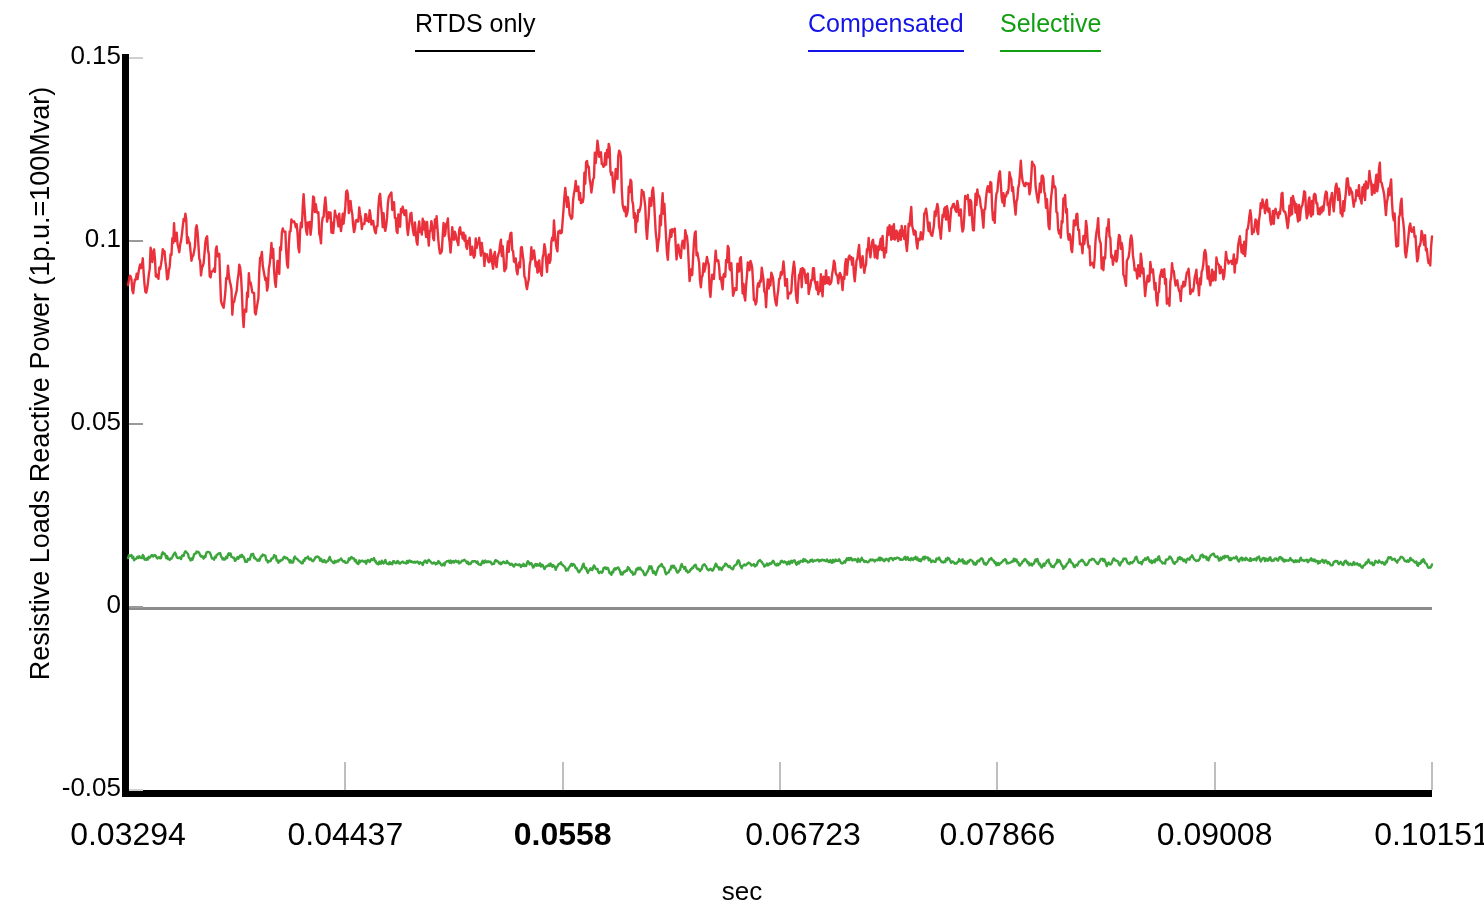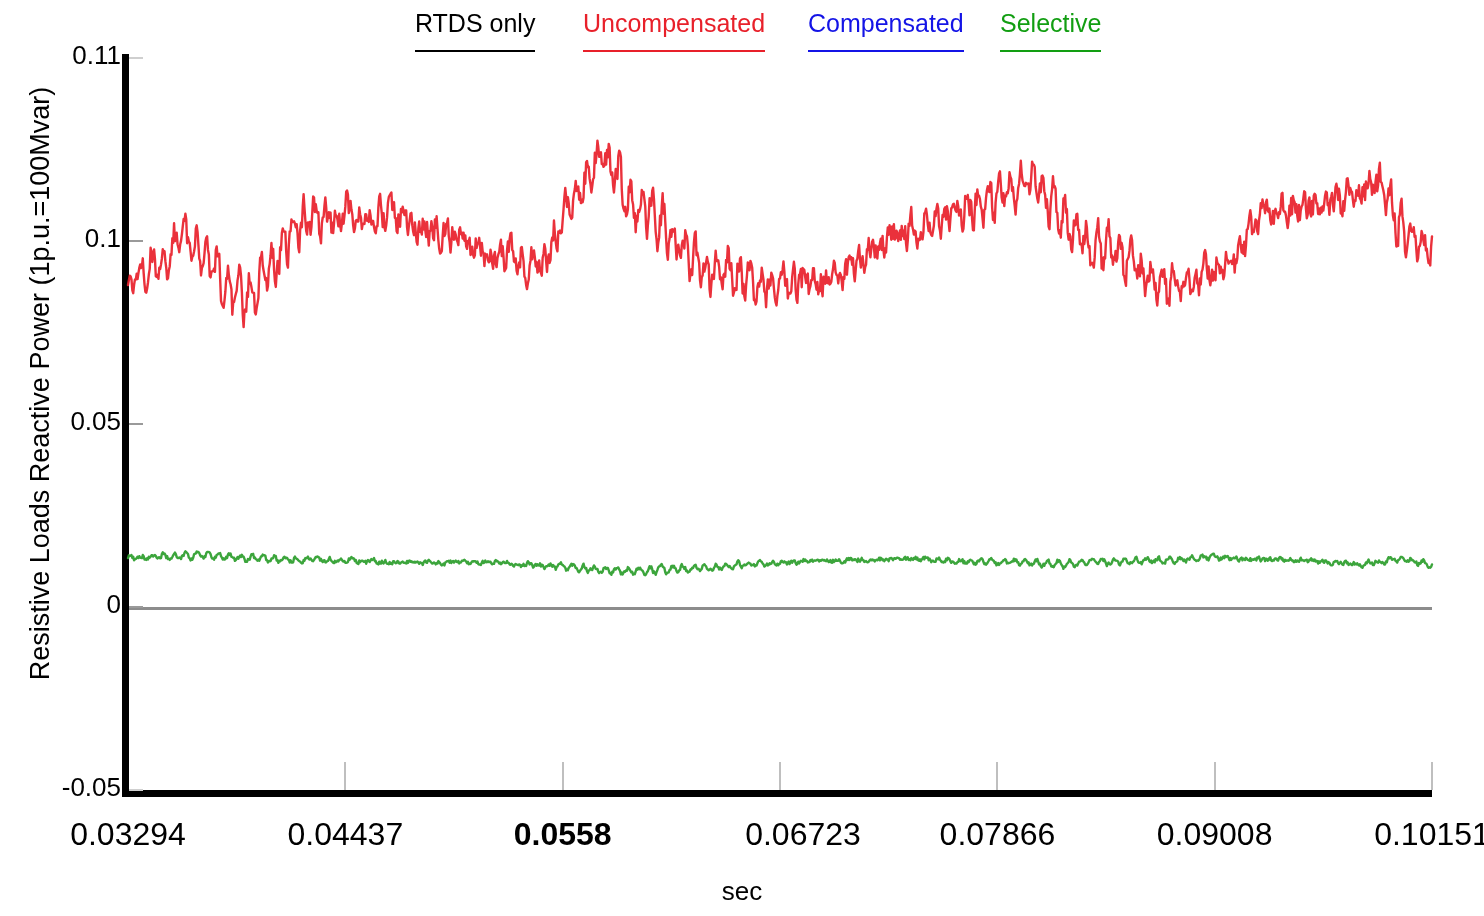--- a/index.html
+++ b/index.html
@@ -39,21 +39,20 @@
   svg#traces{position:absolute;left:0;top:0;width:1484px;height:916px;
              pointer-events:none;}
 </style>
 </head>
 <body>
 
 <div id="root">
 
   <div id="legend">
       <div class="legend-item lg-black" style="left: 415px; color: rgb(0, 0, 0);">RTDS only</div>
-      <div class="legend-item lg-red" style="left: 583px; color: rgb(232, 32, 42);">Uncompensated</div>
       <div class="legend-item lg-blue" style="left: 808px; color: rgb(20, 20, 230);">Compensated</div>
       <div class="legend-item lg-green" style="left: 1000px; color: rgb(18, 158, 18);">Selective</div>
     </div>
 
   <div id="ytitle">Resistive Loads Reactive Power (1p.u.=100Mvar)</div>
   <div id="xtitle">sec</div>
 
   <div id="plot"></div>
   <div id="zeroline"></div>
   <div id="yaxis"></div>
@@ -66,21 +65,21 @@
 
 <div class="ytick" style="top: 789px; background: rgb(207, 207, 207);"></div>
     <div class="ylabel" style="top: 774px;">-0.05</div>
     <div class="ytick" style="top: 606px;"></div>
     <div class="ylabel" style="top: 591px;">0</div>
     <div class="ytick" style="top: 423px;"></div>
     <div class="ylabel" style="top: 408px;">0.05</div>
     <div class="ytick" style="top: 240px;"></div>
     <div class="ylabel" style="top: 225px;">0.1</div>
     <div class="ytick" style="top: 57px; background: rgb(207, 207, 207);"></div>
-    <div class="ylabel" style="top: 42px;">0.11</div>
+    <div class="ylabel" style="top: 42px;">0.15</div>
     <div class="xlabel-tick" style="left: 28px; width: 200px;">0.03294</div>
     <div class="xtick" style="left: 344.365px;"></div>
     <div class="xlabel-tick" style="left: 245.365px; width: 200px;">0.04437</div>
     <div class="xtick" style="left: 561.73px;"></div>
     <div class="xlabel-tick" style="left: 462.73px; width: 200px; font-weight: bold;">0.0558</div>
     <div class="xtick" style="left: 779.095px;"></div>
     <div class="xlabel-tick" style="left: 703px; width: 200px;">0.06723</div>
     <div class="xtick" style="left: 996.46px;"></div>
     <div class="xlabel-tick" style="left: 897.46px; width: 200px;">0.07866</div>
     <div class="xtick" style="left: 1213.63px;"></div>

